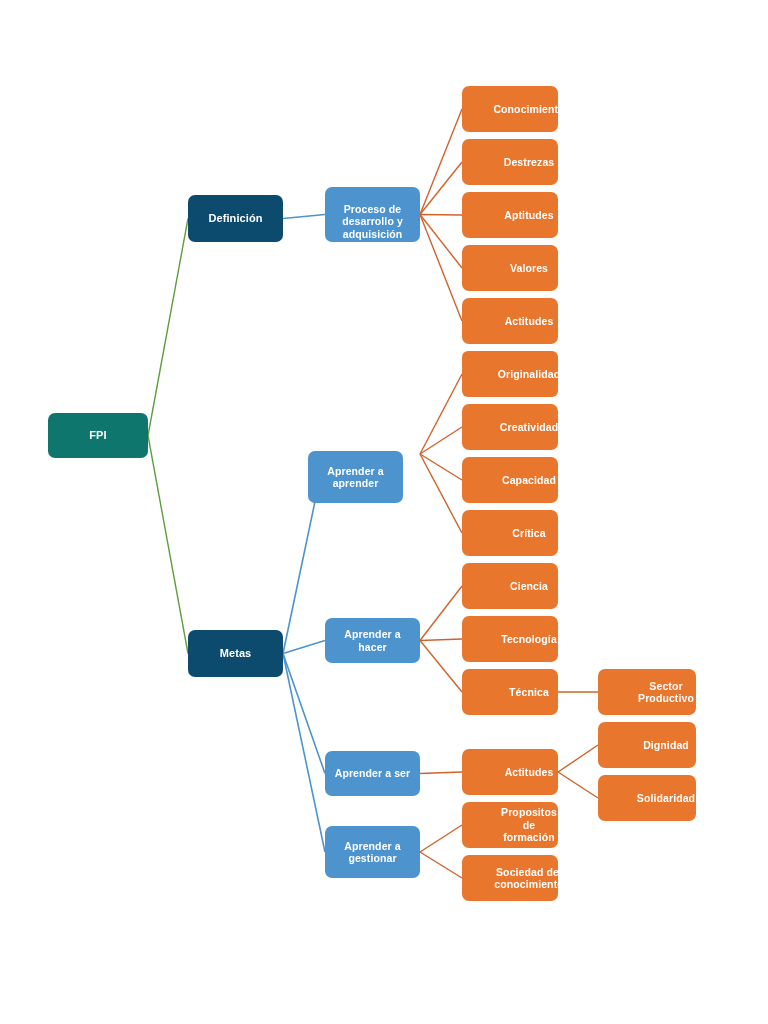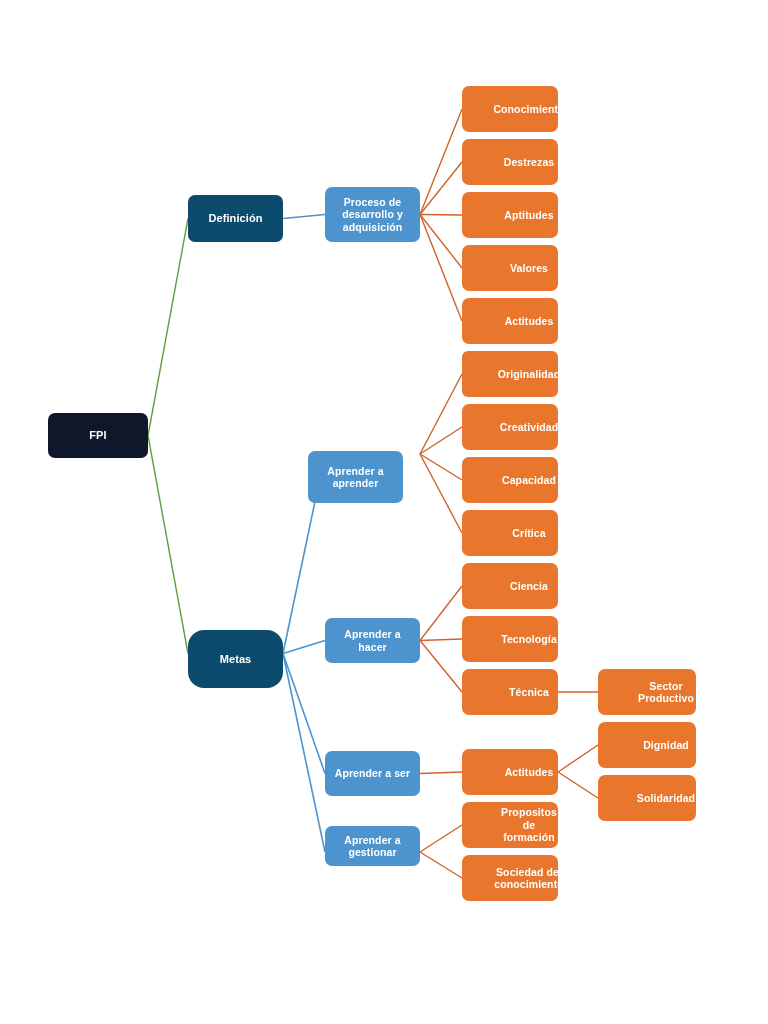--- a/index.html
+++ b/index.html
@@ -33,21 +33,21 @@
     display: flex;
     align-items: center;
     justify-content: center;
     text-align: center;
     line-height: 1.18;
     font-weight: 600;
     letter-spacing: 0.1px;
     padding: 2px 4px;
     text-rendering: optimizeLegibility;
   }
-  .node-root   { background: #0f172a; font-size: 11px; }
+  .node-root   { background: #0f766e; font-size: 11px; }
   .node-l1     { background: #0c4a6e; font-size: 11px; }
   .node-l2     { background: #4D93CE; font-size: 10.5px; }
   .node-leaf   { background: #E8762C; font-size: 10.5px; padding-left: 42px; }
 </style>
 </head>
 <body>
 
 <div id="canvas">
   <svg id="edges" viewBox="0 0 768 1024">
       <line x1="148" y1="435.5" x2="188" y2="218.5" stroke="#5E9E3E" stroke-width="1.4"></line>
@@ -76,36 +76,36 @@
       <line x1="420" y1="852" x2="462" y2="825" stroke="#D1622A" stroke-width="1.4"></line>
       <line x1="420" y1="852" x2="462" y2="878" stroke="#D1622A" stroke-width="1.4"></line>
     </svg>
   <div id="nodes">
       <div class="node node-root" style="left: 48px; top: 413px; width: 100px; height: 45px;">
         <span>FPI</span>
       </div>
       <div class="node node-l1" style="left: 188px; top: 195px; width: 95px; height: 47px;">
         <span>Definición</span>
       </div>
-      <div class="node node-l1" style="left: 188px; top: 630px; width: 95px; height: 58px; border-radius: 16px;">
+      <div class="node node-l1" style="left: 188px; top: 630px; width: 95px; height: 47px;">
         <span>Metas</span>
       </div>
-      <div class="node node-l2" style="left: 325px; top: 187px; width: 95px; height: 55px;">
+      <div class="node node-l2" style="left: 325px; top: 187px; width: 95px; height: 55px; align-items: flex-end;">
         <span>Proceso de desarrollo y adquisición</span>
       </div>
       <div class="node node-l2" style="left: 308px; top: 428px; width: 95px; height: 52px; margin-top: 23px;">
         <span>Aprender a aprender</span>
       </div>
       <div class="node node-l2" style="left: 325px; top: 618px; width: 95px; height: 45px;">
         <span>Aprender a hacer</span>
       </div>
       <div class="node node-l2" style="left: 325px; top: 751px; width: 95px; height: 45px;">
         <span>Aprender a ser</span>
       </div>
-      <div class="node node-l2" style="left: 325px; top: 826px; width: 95px; height: 40px;">
+      <div class="node node-l2" style="left: 325px; top: 826px; width: 95px; height: 52px;">
         <span>Aprender a gestionar</span>
       </div>
       <div class="node node-leaf" style="left: 462px; top: 86px; width: 96px; height: 46px;">
         <span>Conocimiento</span>
       </div>
       <div class="node node-leaf" style="left: 462px; top: 139px; width: 96px; height: 46px;">
         <span>Destrezas</span>
       </div>
       <div class="node node-leaf" style="left: 462px; top: 192px; width: 96px; height: 46px; text-align: right;">
         <span>Aptitudes</span>

